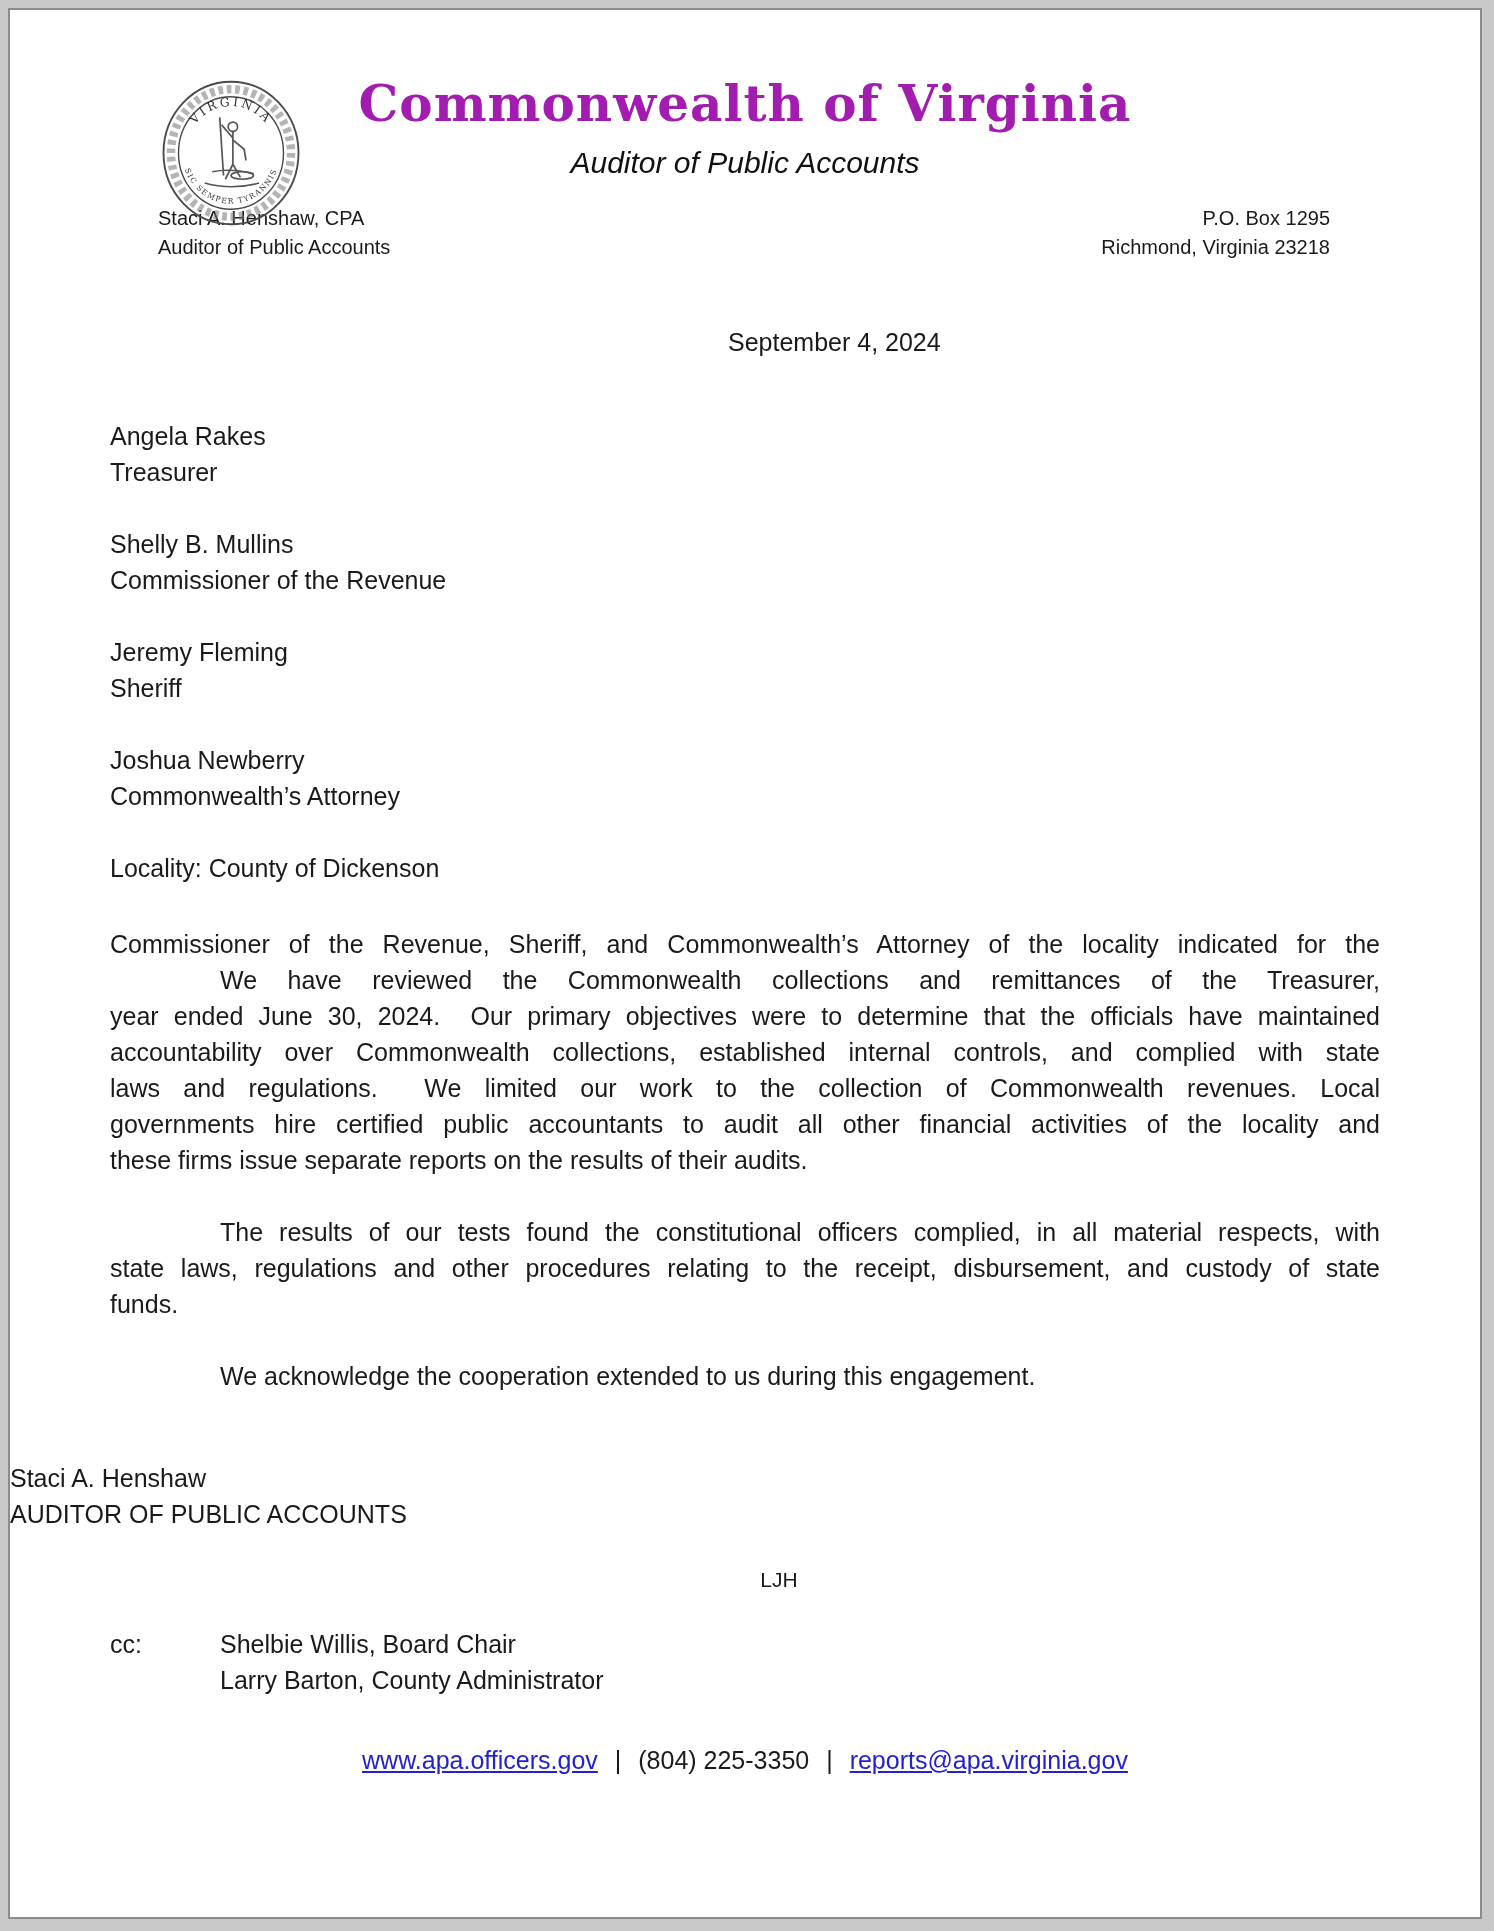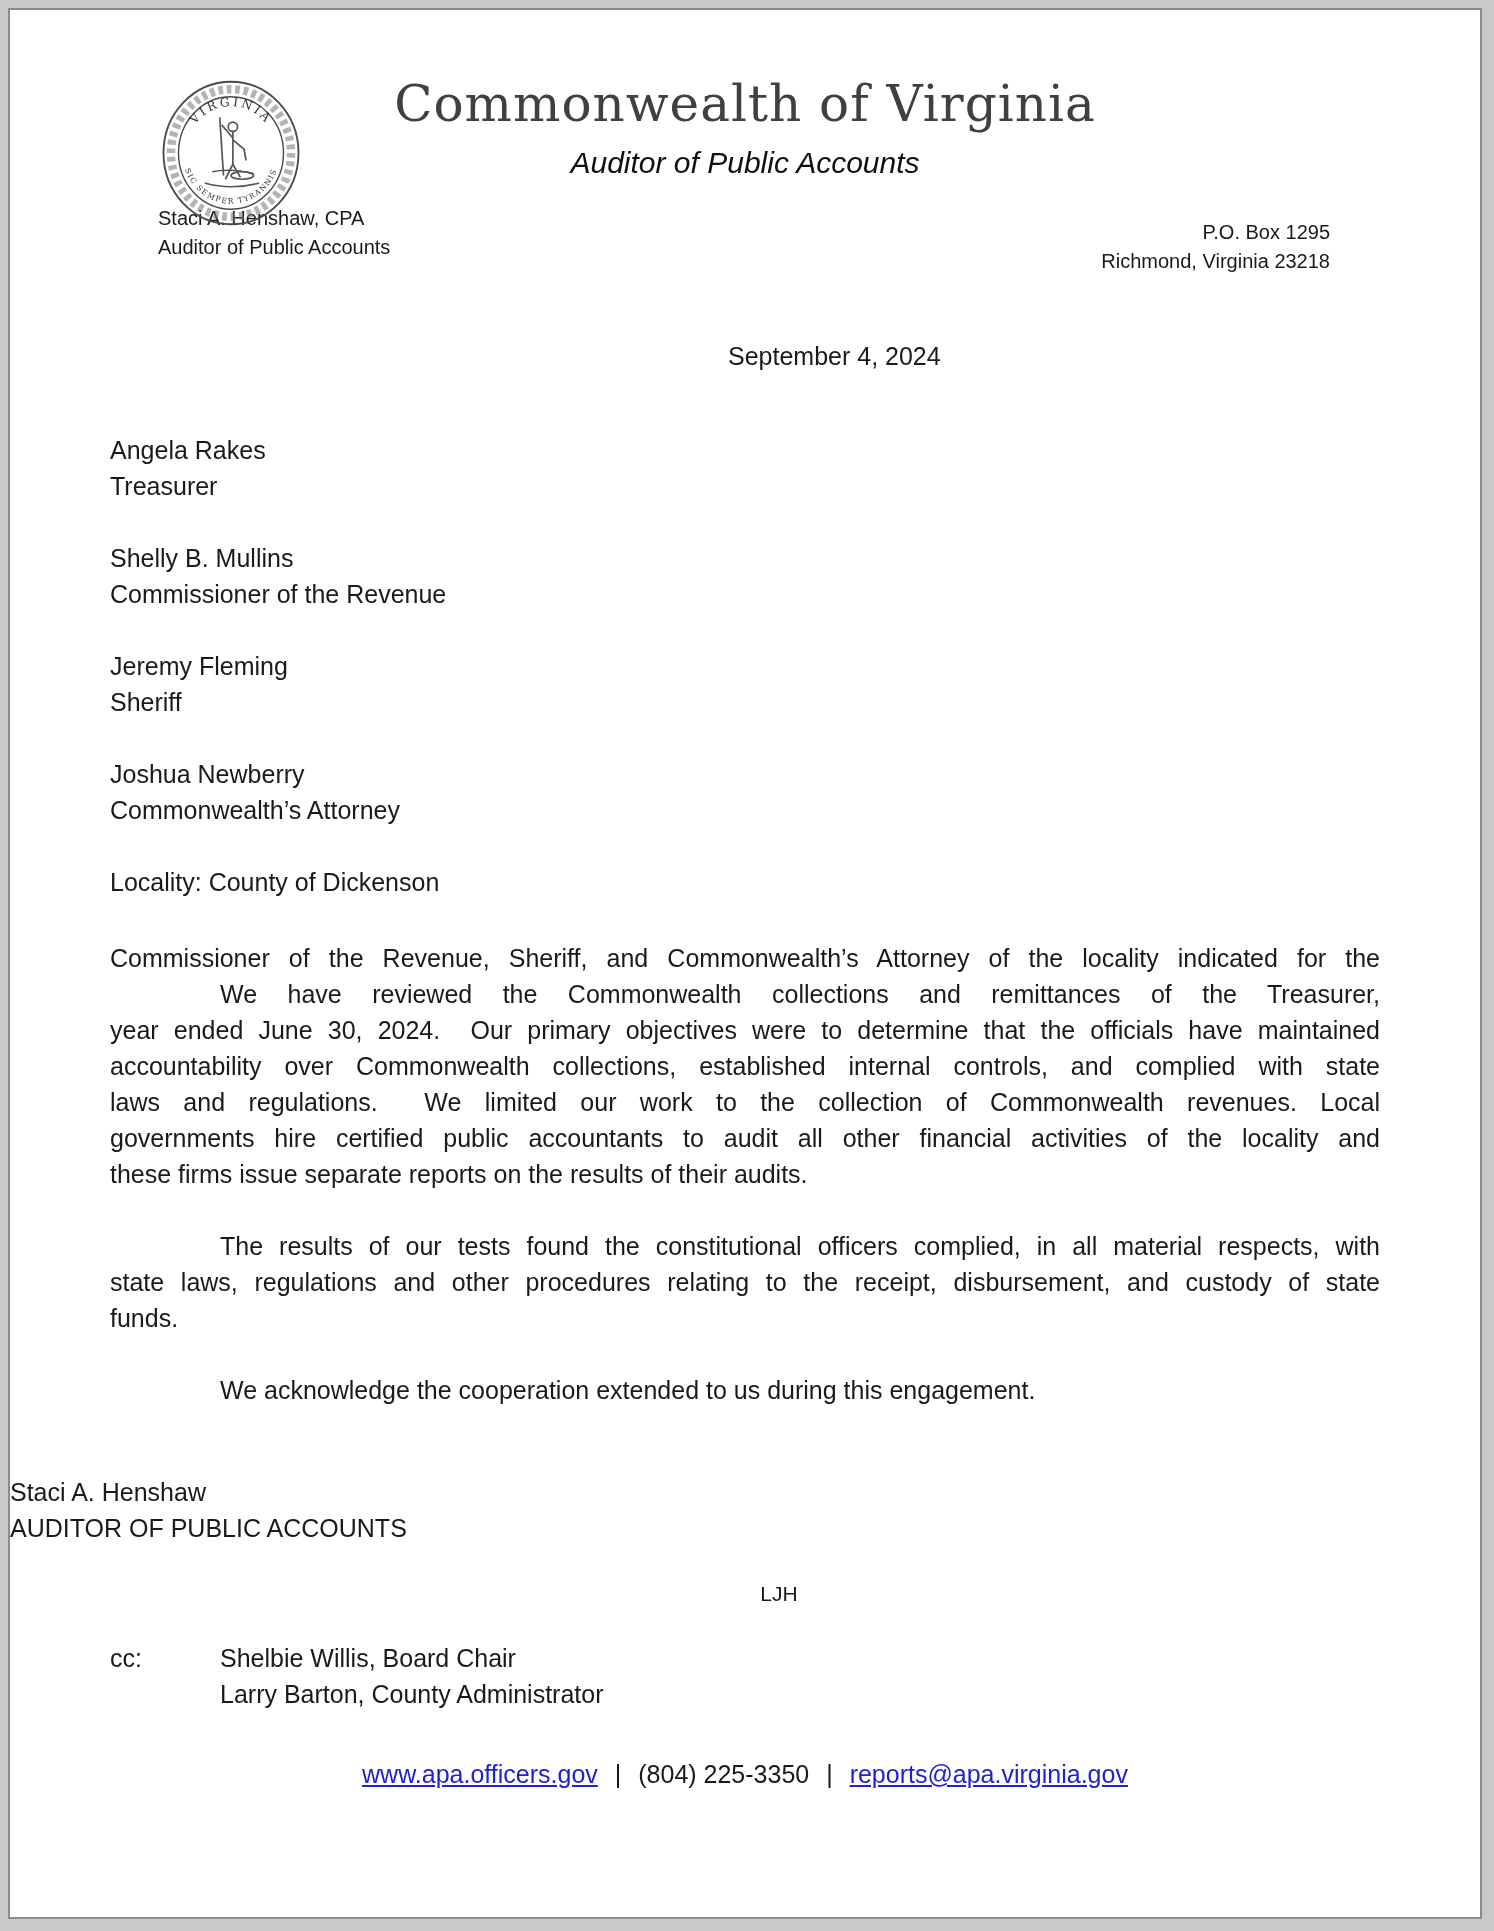--- a/index.html
+++ b/index.html
@@ -20,42 +20,42 @@
   }
   
   .letterhead { position: relative; padding-top: 66px; }
   .seal {
     position: absolute; left: 146px; top: 64px;
     width: 150px; height: 158px;
   }
   .lh-title {
     text-align: center;
     font-family: "DejaVu Serif", serif;
-    font-weight: normal;
+    font-weight: bold;
     font-size: 50px;
     line-height: 56px;
-    color: #404040;
+    color: #a21caf;
     letter-spacing: 1px;
   }
   .lh-subtitle {
     text-align: center;
     font-style: italic;
     font-size: 30px;
     line-height: 38px;
     margin-top: 12px;
     color: #111;
   }
   .lh-info {
     display: flex;
     justify-content: space-between;
     margin: 22px 150px 0 148px;
     font-size: 20px;
     line-height: 29px;
   }
-  .lh-info .right { text-align: right; margin-top: 14px; }
+  .lh-info .right { text-align: right; }
   
   .dateline { margin-top: 62px; padding-left: 718px; font-size: 25px; line-height: 36px; }
   .recipients { margin-top: 58px; margin-left: 100px; font-size: 25px; line-height: 36px; }
   .recipient { margin-bottom: 36px; }
   .locality { margin-left: 100px; font-size: 25px; line-height: 36px; }
   .paragraphs { margin: 40px 100px 0 100px; font-size: 25px; line-height: 36px; }
   .paragraph { margin-bottom: 36px; }
   .paragraph:last-child { margin-bottom: 0; }
   .pline {
     white-space: nowrap;

